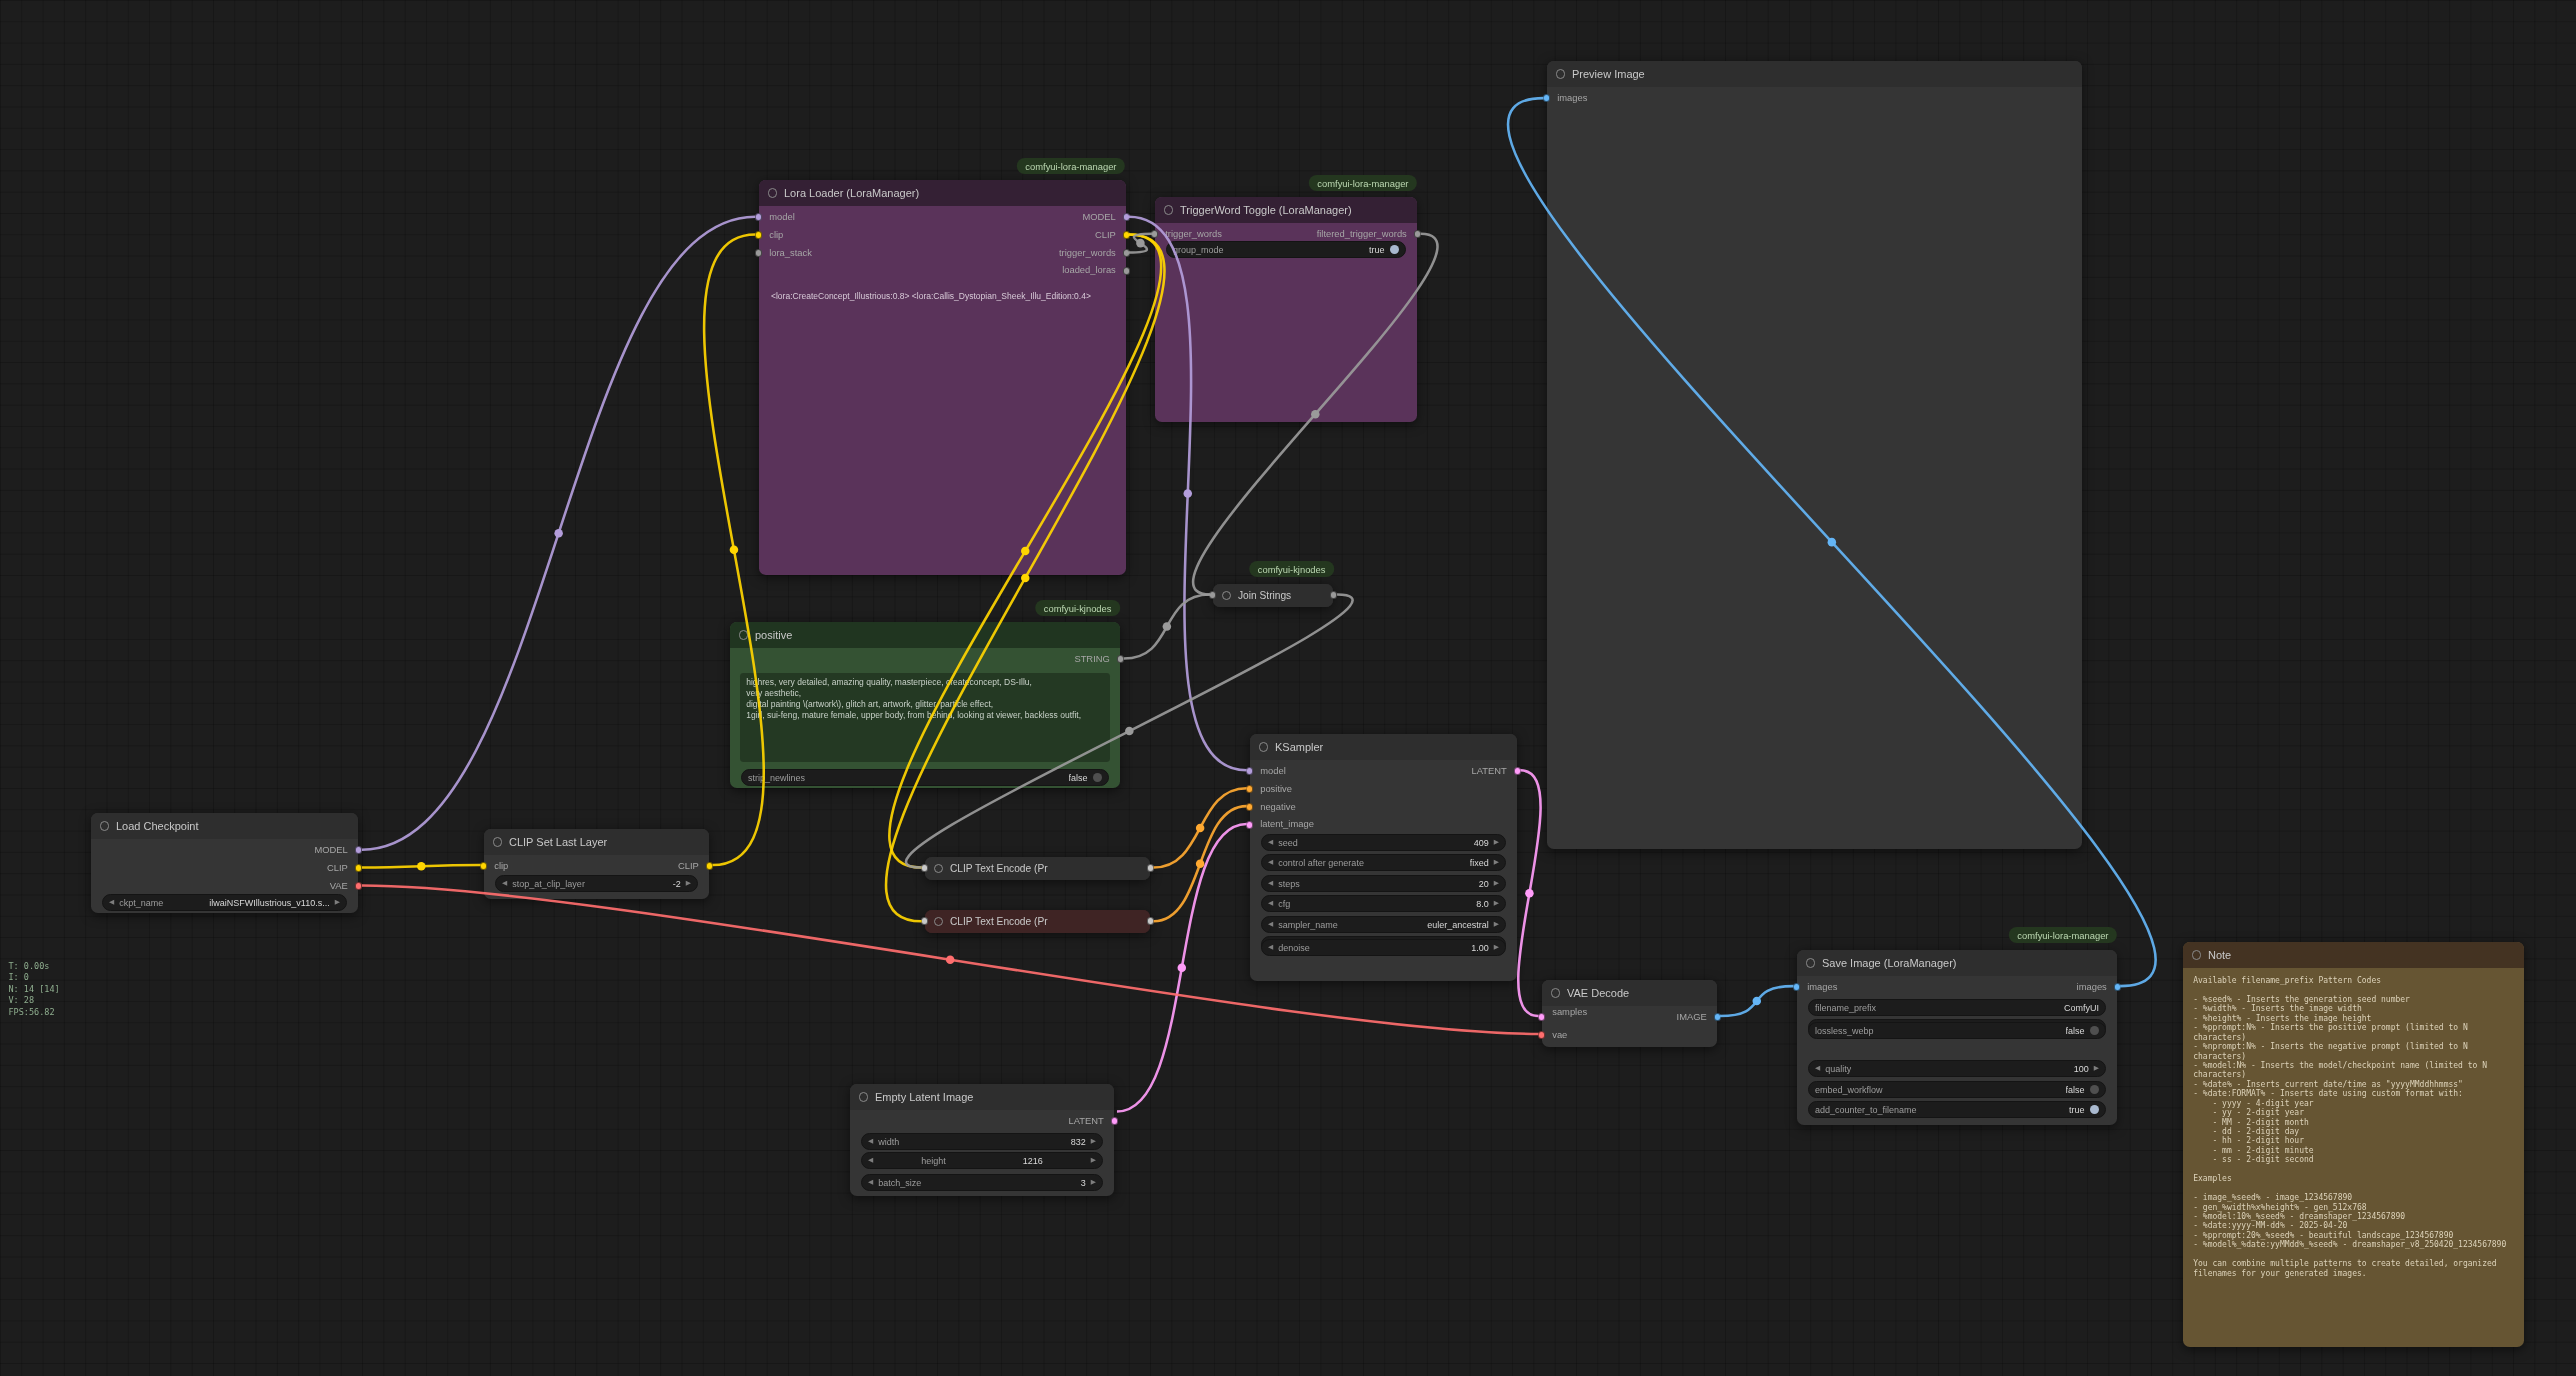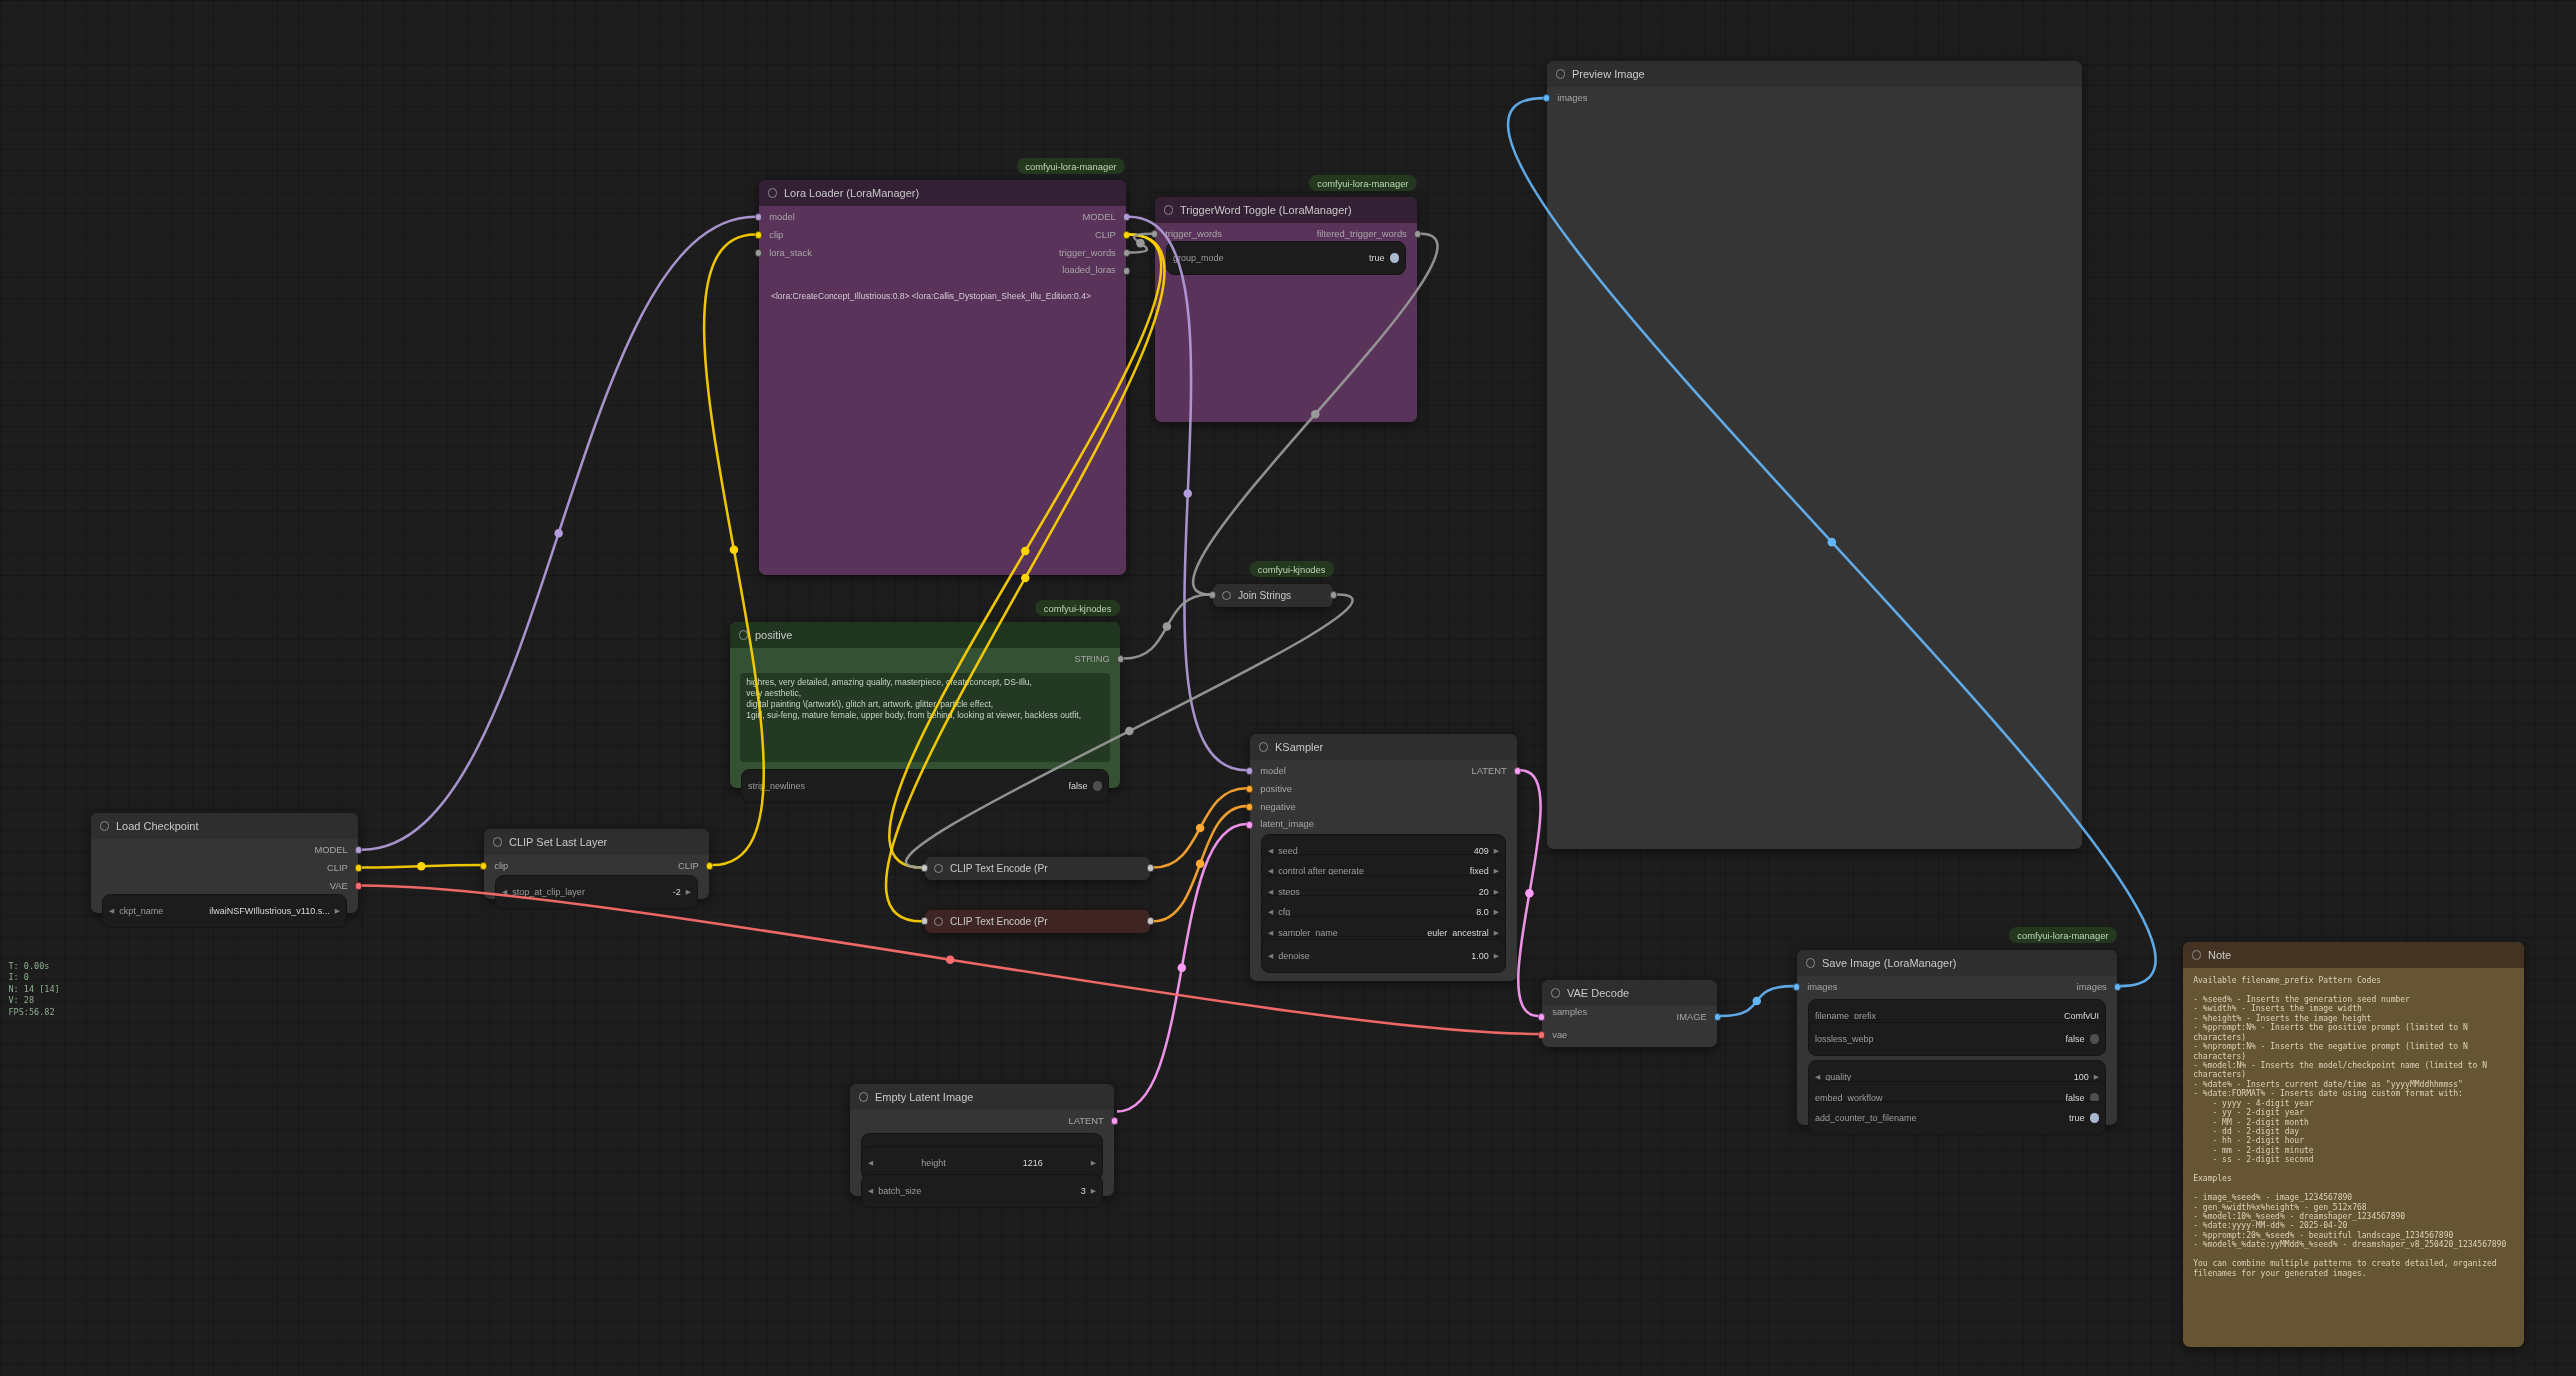--- a/index.html
+++ b/index.html
@@ -20,21 +20,21 @@
   .collapsed .ttext{font-size:10.2px;}
   .theme-default{--title:#2e2e2e;--body:#353535;}
   .theme-purple{--title:#342034;--body:#5a335a;}
   .theme-green{--title:#203520;--body:#345233;}
   .theme-yellow{--title:#443322;--body:#665533;}
   .theme-red{--title:#3f2424;--body:#553333;}
   .dot{position:absolute;width:7.7px;height:7.7px;border-radius:50%;border:0.9px solid rgba(0,0,0,.55);box-sizing:border-box;z-index:3;}
   .slotlabel{position:absolute;font-size:9.4px;color:#a6a6a6;white-space:nowrap;}
   .slotlabel.in{left:10.2px;}
   .slotlabel.out{right:10.2px;}
-  .widget{position:absolute;left:11px;right:11px;height:34px;background:#1c1c1c;border:0.9px solid #141414;
+  .widget{position:absolute;left:11px;right:11px;height:17px;background:#1c1c1c;border:0.9px solid #141414;
     border-radius:8.5px;display:flex;align-items:center;gap:5.1px;padding:0 6px;box-sizing:border-box;font-size:9px;}
   .widget .arr{font-size:6.8px;color:#7e7e7e;flex:none;line-height:1;}
   .widget .wname{color:#9d9d9d;white-space:nowrap;overflow:hidden;}
   .widget .wval{margin-left:auto;color:#d8d8d8;white-space:nowrap;overflow:hidden;text-overflow:ellipsis;max-width:62%;}
   .widget .knob{flex:none;width:9.4px;height:9.4px;border-radius:50%;}
   .knob.on{background:#a9b9cf;}
   .knob.off{background:#4f4f4f;}
   .badge{position:absolute;transform:translateX(-100%);background:#24371f;color:#bcd8b2;font-size:9.4px;
     padding:2.6px 8.5px;border-radius:8.5px;white-space:nowrap;z-index:3;}
   .textarea{position:absolute;left:10.2px;right:10.2px;background:rgba(0,0,0,.3);border-radius:3.4px;
@@ -284,21 +284,21 @@
         <span class="ttext">Empty Latent Image</span>
       </div>
       <span class="dot" style="background: rgb(255, 156, 249); right: -4.3px; top: 33px;"></span>
       <span class="slotlabel out" style="top: 31px;">LATENT</span>
       <div class="widget kind-number" style="top: 49px;">
         <span class="arr">◀</span>
         <span class="wname">width</span>
         <span class="wval">832</span>
         <span class="arr">▶</span>
       </div>
-      <div class="widget kind-number" style="top: 62px; gap: 48px;">
+      <div class="widget kind-number" style="top: 68px; gap: 48px;">
         <span class="arr">◀</span>
         <span class="wname">height</span>
         <span class="wval">1216</span>
         <span class="arr">▶</span>
       </div>
       <div class="widget kind-number" style="top: 90px;">
         <span class="arr">◀</span>
         <span class="wname">batch_size</span>
         <span class="wval">3</span>
         <span class="arr">▶</span>

